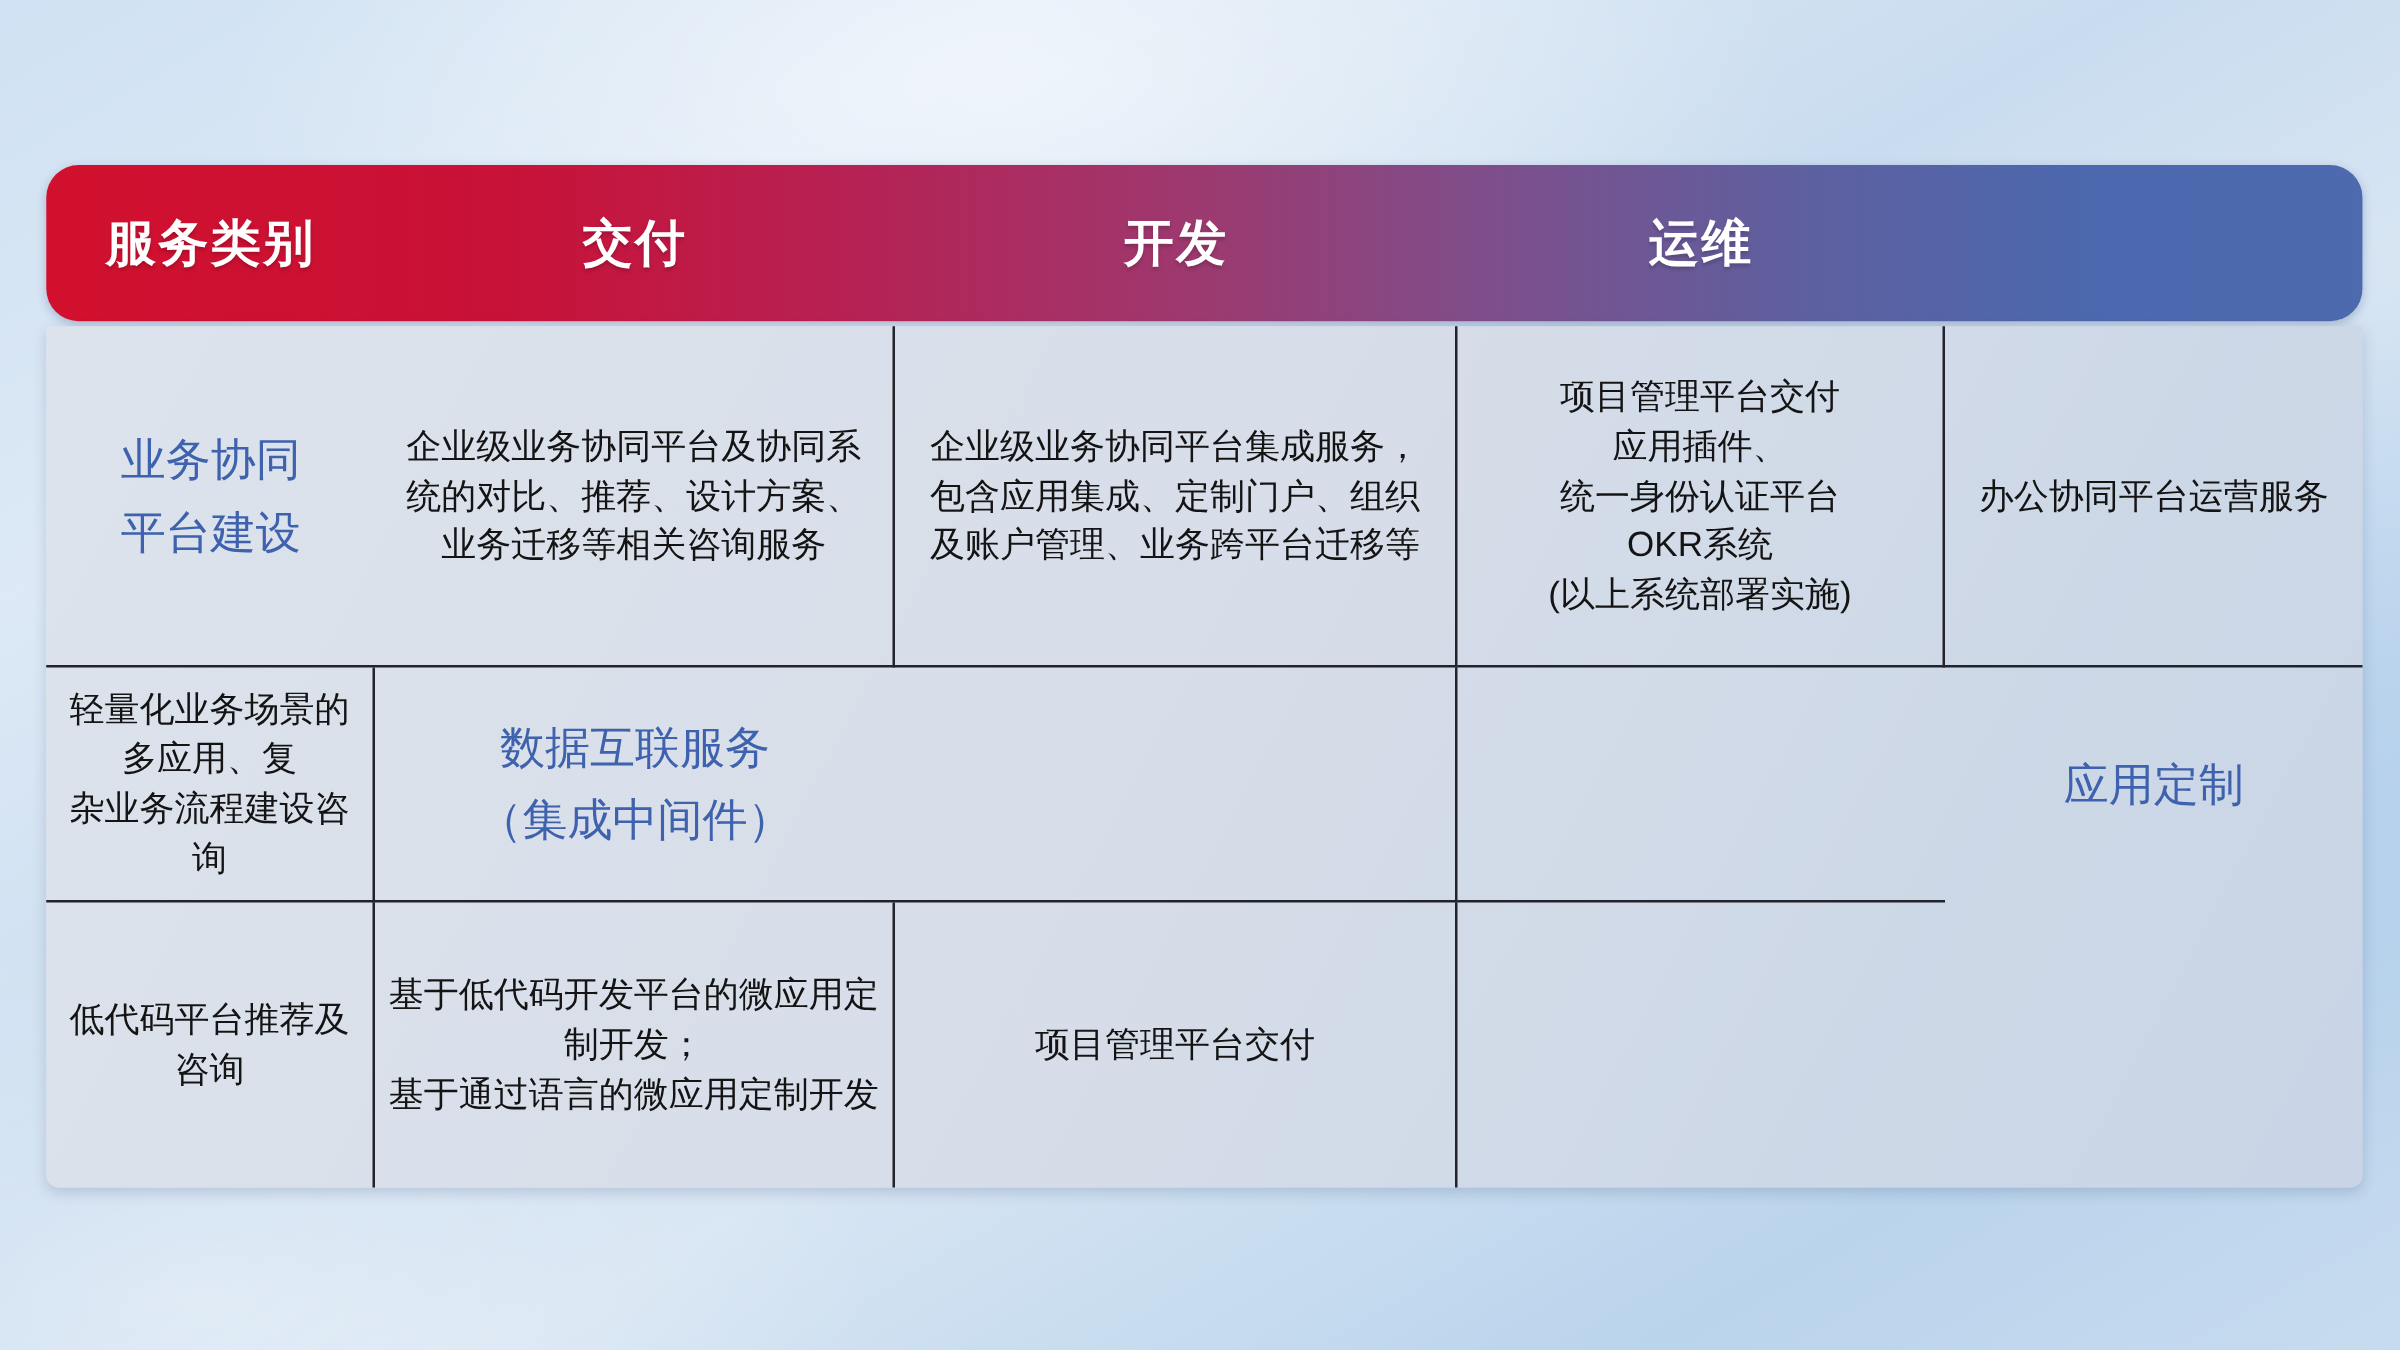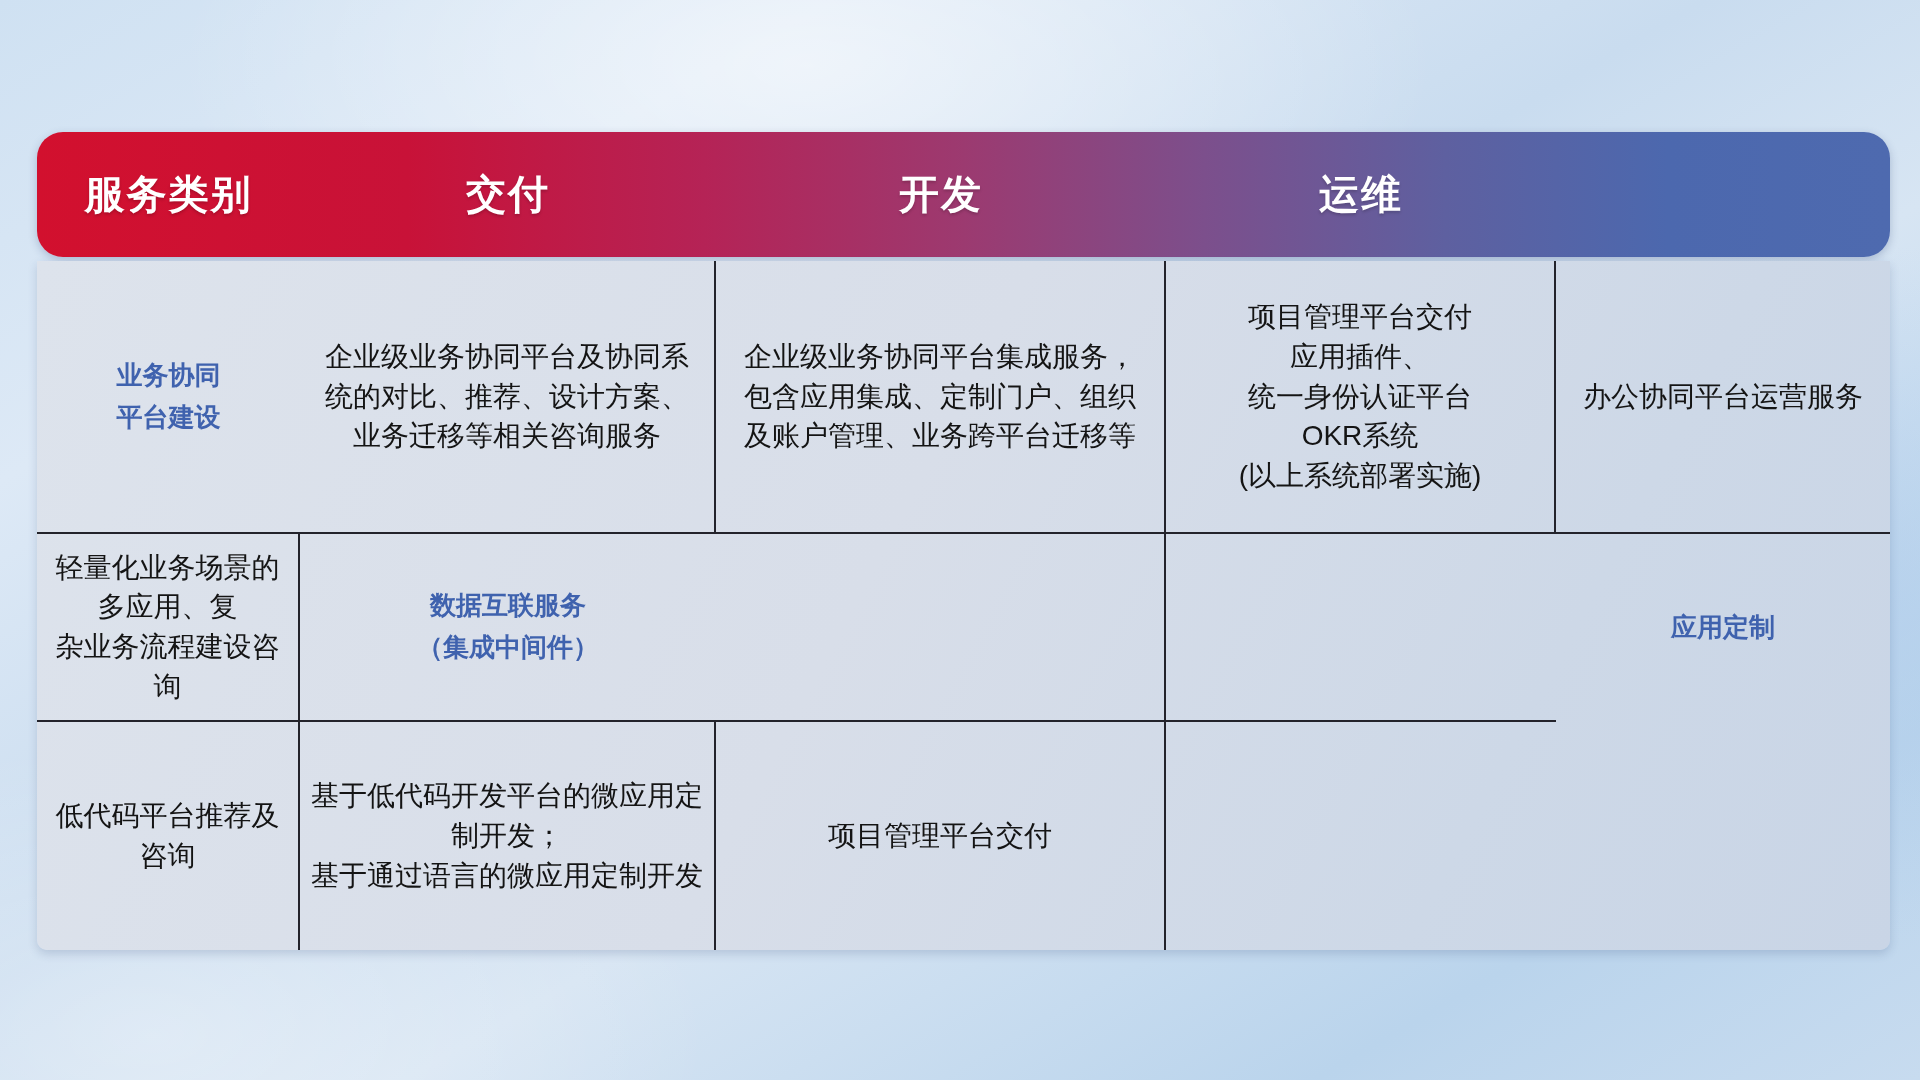--- a/index.html
+++ b/index.html
@@ -59,22 +59,22 @@
     justify-content: center;
     text-align: center;
     padding: 8px 10px;
     font-size: 28px;
     line-height: 1.42;
     color: #141414;
     white-space: pre-line;
   }
   .cell.cat {
     color: #3f62ae;
-    font-size: 26px;
-    font-weight: 700;
+    font-size: 36px;
+    font-weight: 400;
     line-height: 1.6;
   }
   .b-r { border-right: 2px solid #23232b; }
   .b-b { border-bottom: 2px solid #23232b; }
 </style>
 </head>
 <body>
 
 <div class="stage">
 

